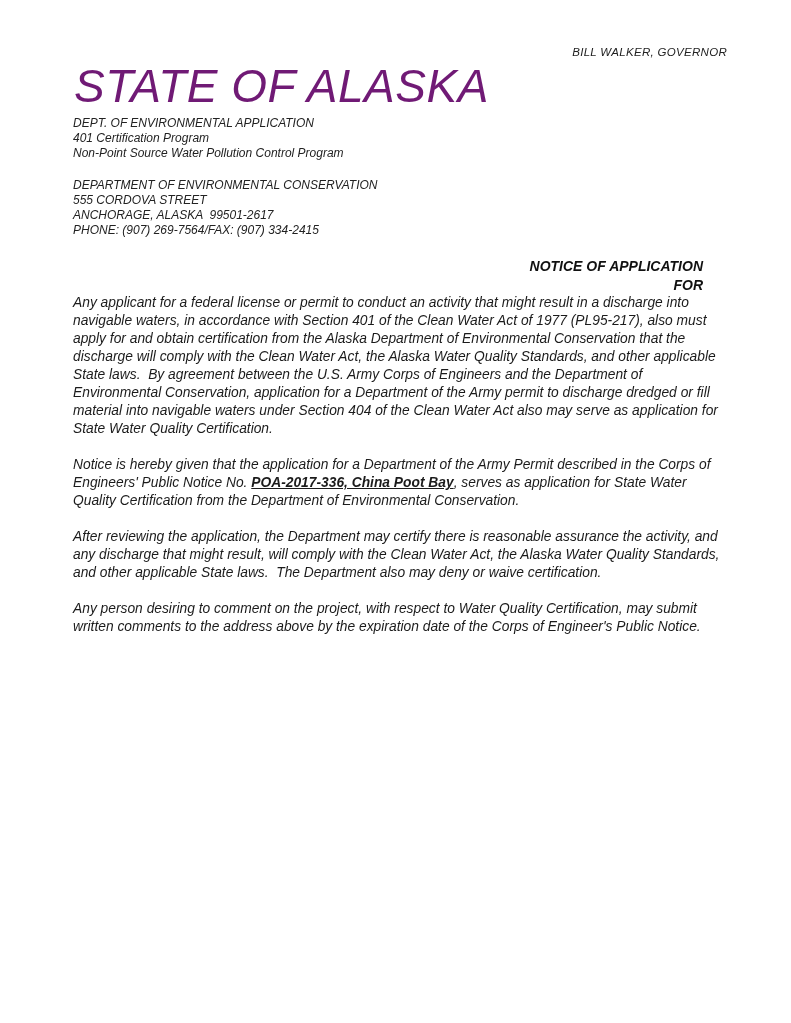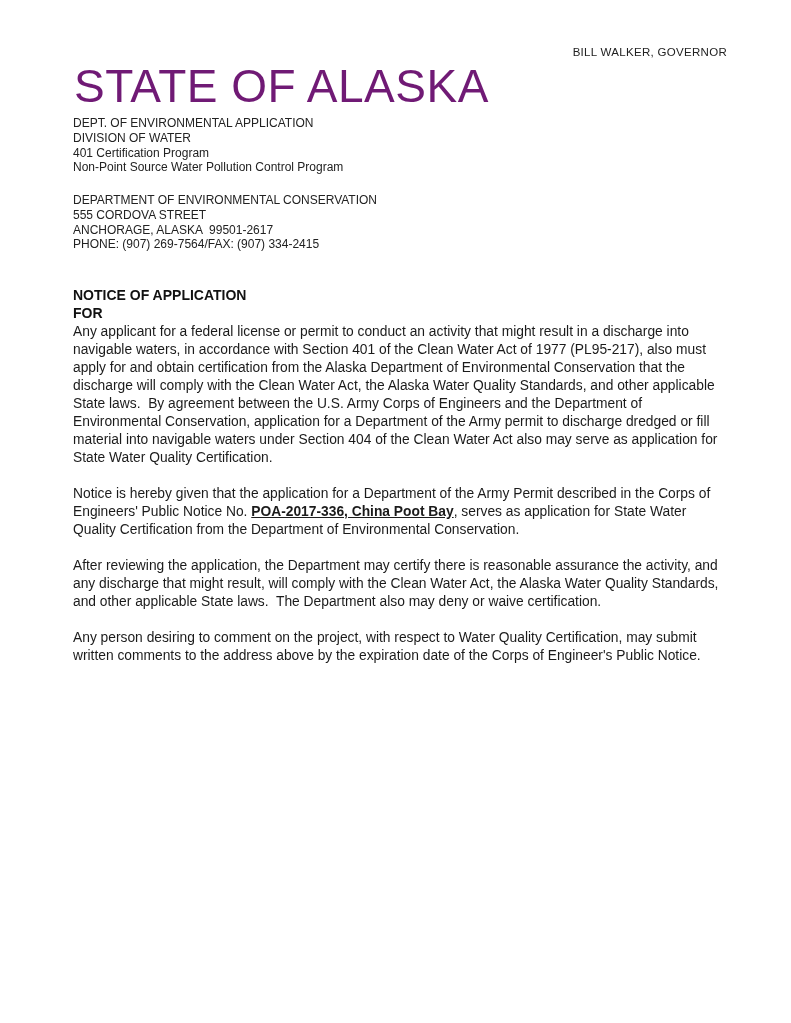--- a/index.html
+++ b/index.html
@@ -1,15 +1,15 @@
 <!DOCTYPE html>
 <html><head>
 <meta charset="utf-8">
 <style>
-  * { margin: 0; padding: 0; box-sizing: border-box; }
+  * { margin: 0; padding: 0; box-sizing: border-box; font-style: italic; }
   html, body {
     background: #ffffff;
   }
   body {
     width: 791px;
     height: 1023px;
     font-family: "Liberation Sans", sans-serif;
     color: #1a1a1a;
     position: relative;
     overflow: hidden;
@@ -44,22 +44,22 @@
     line-height: 14.7px;
     color: #222;
   }
   .program-block div, .address-block div {
     white-space: pre-wrap;
   }
   .address-block {
     margin-top: 18px;
   }
   .notice-title {
-    margin-top: 34px;
-    text-align: left;
+    margin-top: 20px;
+    text-align: right;
     font-size: 14px;
     font-weight: 700;
     line-height: 18.5px;
     color: #111;
     
     width: 630px;
   }
   .notice-title div { white-space: pre-wrap; }
   .body-copy {
     width: 650px;
@@ -80,21 +80,20 @@
 <body>
 
 <div class="page">
 
   <div class="governor-line">BILL WALKER, GOVERNOR</div>
 
   <div class="agency-title">STATE OF ALASKA</div>
 
   <div class="program-block">
     <div>DEPT. OF ENVIRONMENTAL APPLICATION</div>
-    <div>DIVISION OF WATER</div>
     <div>401 Certification Program</div>
     <div>Non-Point Source Water Pollution Control Program</div>
   </div>
 
   <div class="address-block">
     <div>DEPARTMENT OF ENVIRONMENTAL CONSERVATION</div>
     <div>555 CORDOVA STREET</div>
     <div>ANCHORAGE, ALASKA  99501-2617</div>
     <div>PHONE: (907) 269-7564/FAX: (907) 334-2415</div>
   </div>

